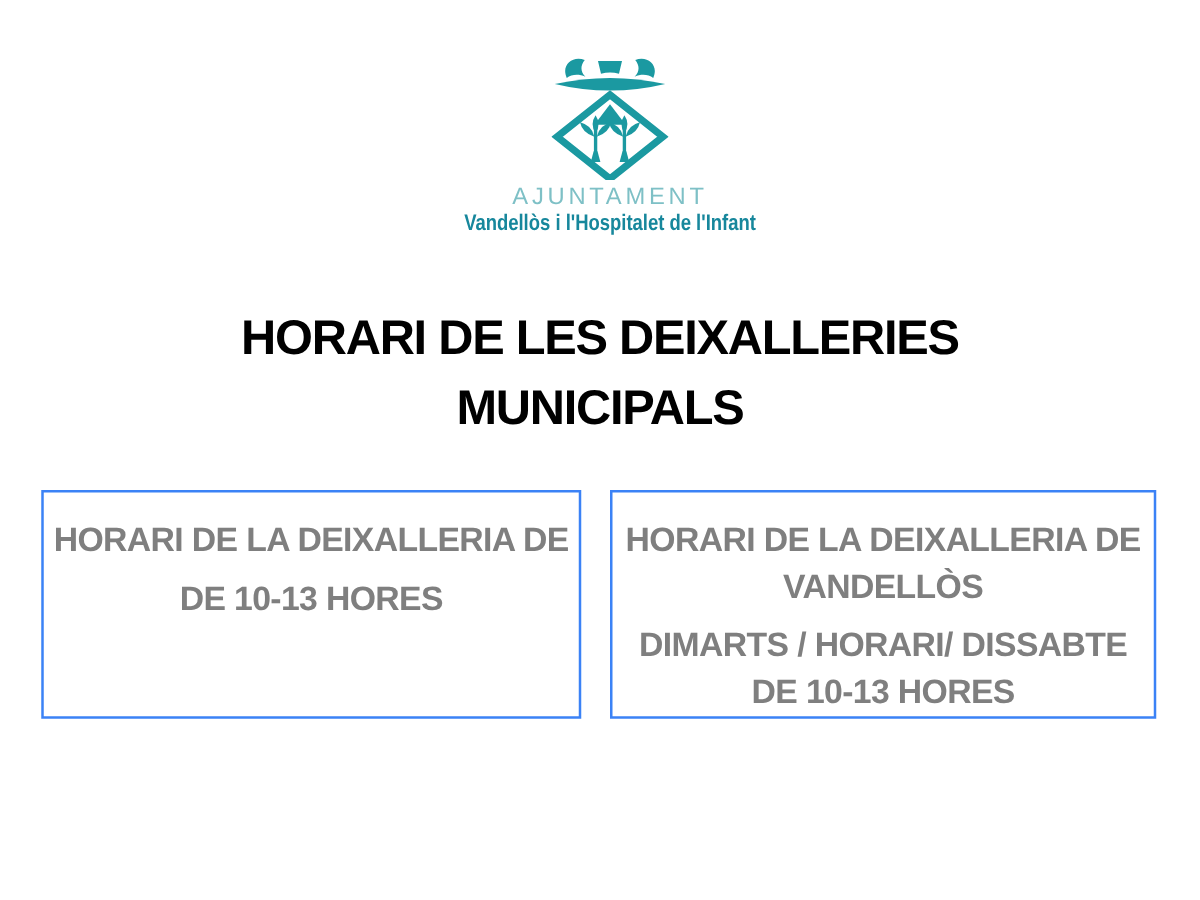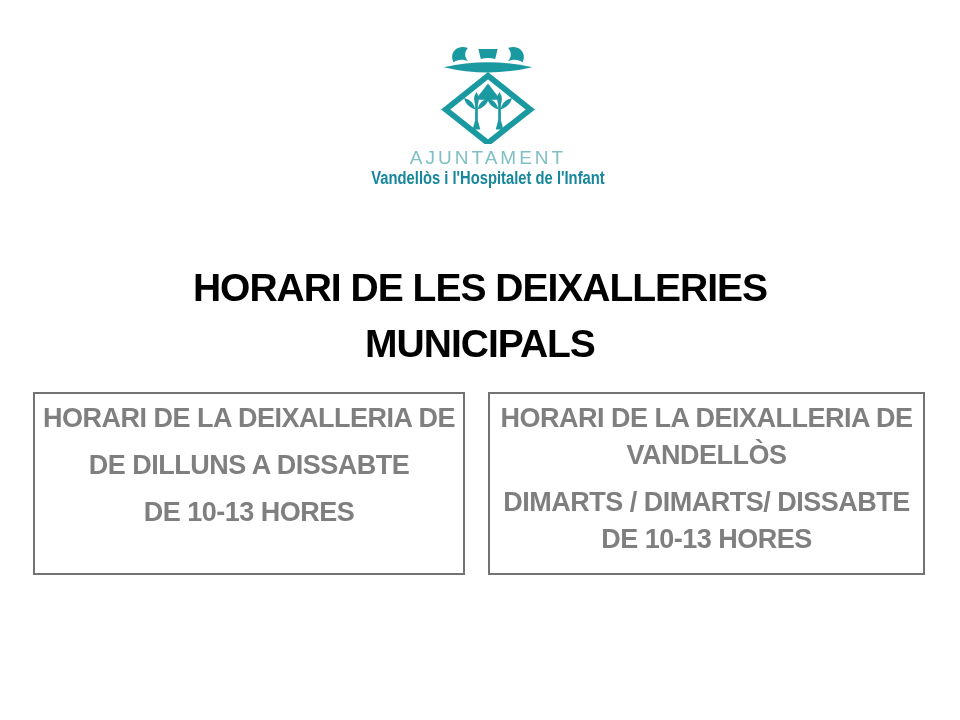--- a/index.html
+++ b/index.html
@@ -49,41 +49,40 @@
     transform-origin: center;
   }
 
   
   .title-wrap {
     position: absolute;
     top: 243px;
     left: 0;
     width: 100%;
     text-align: center;
-    margin-top: 17px;
   }
   .title {
     margin: 0 auto;
     max-width: 680px;
     font-size: 39px;
     line-height: 56px;
     font-weight: bold;
     letter-spacing: -1px;
     color: #000000;
   }
 
   
   .box {
     position: absolute;
     top: 392px;
     height: 183px;
     box-sizing: border-box;
-    border: 2px solid #737373;
+    border: 2px solid #3b82f6;
     background: #ffffff;
-    padding-top: 6px;
+    padding-top: 20px;
     text-align: center;
     color: #7f7f7f;
     font-weight: bold;
     font-size: 27px;
     letter-spacing: -0.5px;
   }
   .box-left  { left: 33px;  width: 432px; }
   .box-right { left: 488px; width: 437px; }
   .para { margin: 0 0 10px 0; }
   .bline {
@@ -136,31 +135,28 @@
 
   <div class="title-wrap">
     <h1 class="title">HORARI DE LES DEIXALLERIES MUNICIPALS</h1>
   </div>
 
   <div class="box box-left">
     <p class="para">
       <span class="bline">HORARI DE LA DEIXALLERIA DE</span>
     </p>
     <p class="para">
-      <span class="bline">DE DILLUNS A DISSABTE</span>
-    </p>
-    <p class="para">
       <span class="bline">DE 10-13 HORES</span>
     </p>
   </div>
 
   <div class="box box-right">
     <p class="para">
       <span class="bline">HORARI DE LA DEIXALLERIA DE</span>
       <span class="bline">VANDELLÒS</span>
     </p>
     <p class="para">
-      <span class="bline">DIMARTS / DIMARTS/ DISSABTE</span>
+      <span class="bline">DIMARTS / HORARI/ DISSABTE</span>
       <span class="bline">DE 10-13 HORES</span>
     </p>
   </div>
 
 </div>
 
 </body></html>

